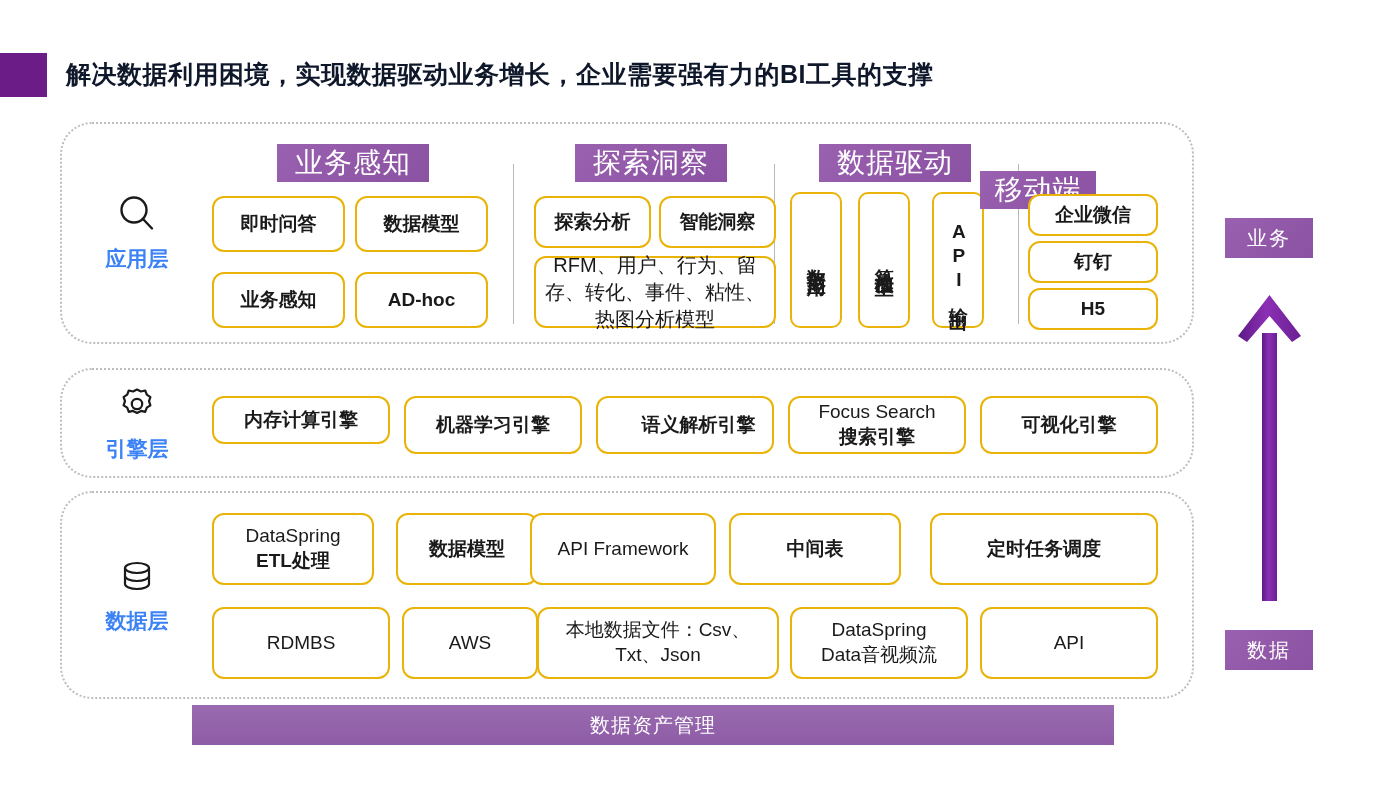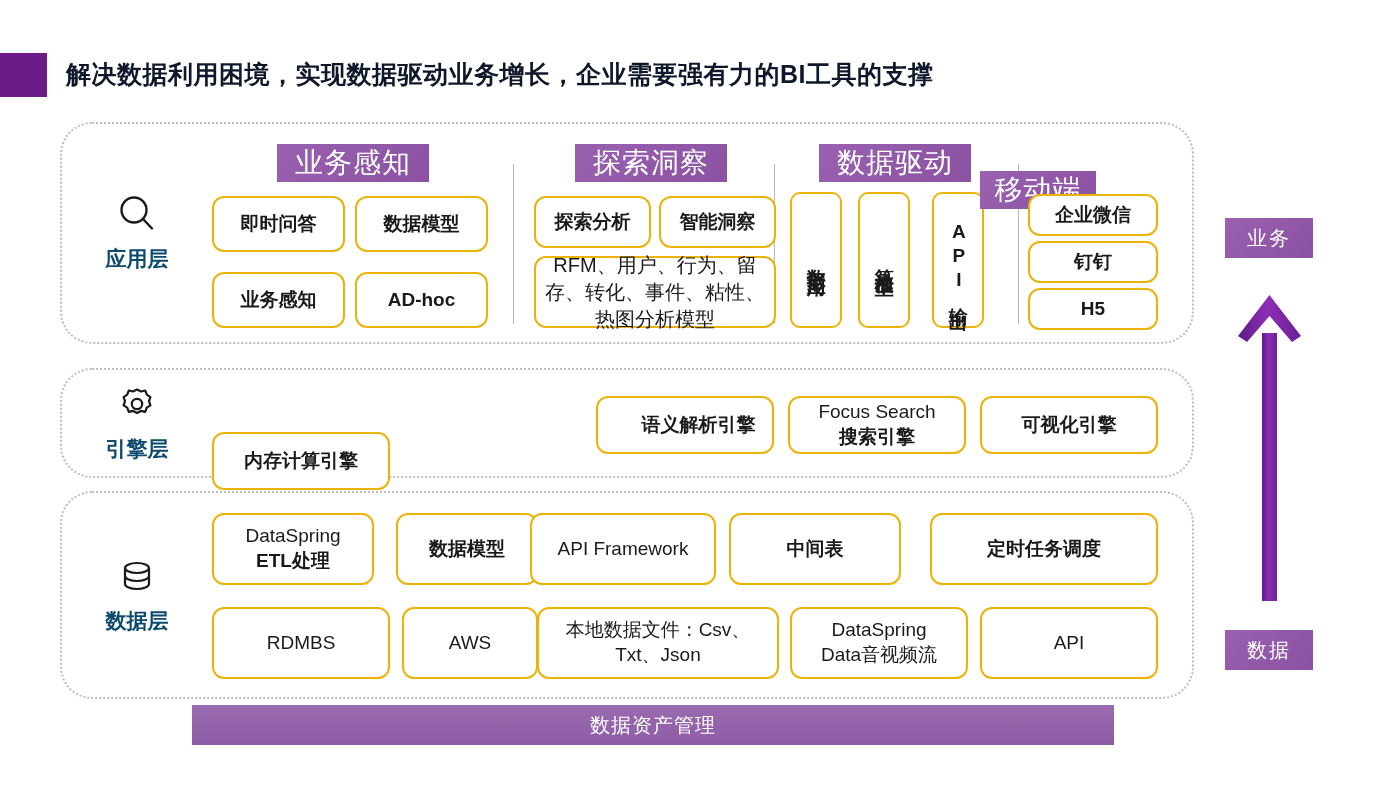--- a/index.html
+++ b/index.html
@@ -30,21 +30,21 @@
   #layer-engine { left: 60px; top: 368px; width: 1134px; height: 110px; }
   #layer-data   { left: 60px; top: 491px; width: 1134px; height: 208px; }
 
   
   .layer-label {
     position: absolute; left: 0; top: 0; width: 150px; height: 100%;
     display: flex; flex-direction: column; align-items: center; justify-content: center;
     gap: 10px;
   }
   .layer-label .lbl-text {
-    font-size: 21px; font-weight: bold; color: #0c4a6e; white-space: nowrap;
+    font-size: 21px; font-weight: bold; color: #3b82f6; white-space: nowrap;
   }
   .layer-icon { width: 42px; height: 42px; display: block; }
 
   
   .group-head {
     position: absolute;
     background: linear-gradient(135deg, #9a61b0 0%, #8b51a2 100%);
     color: #ffffff;
     font-size: 28px;
     display: flex; align-items: center; justify-content: center;
@@ -150,21 +150,22 @@
 
 <div class="layer" id="layer-engine">
   <div class="layer-label">
     <svg class="layer-icon" viewBox="0 0 42 42">
       <path d="M21 6.5 l4.0 2.0 4.2 -1.0 1.6 4.2 3.6 2.4 -1.4 4.1 1.4 4.1 -3.6 2.4 -1.6 4.2 -4.2 -1.0 -4.0 2.0 -4.0 -2.0 -4.2 1.0 -1.6 -4.2 -3.6 -2.4 1.4 -4.1 -1.4 -4.1 3.6 -2.4 1.6 -4.2 4.2 1.0 Z" fill="none" stroke="#1a1a1a" stroke-width="2.2" stroke-linejoin="round"></path>
       <circle cx="21" cy="21" r="5.2" fill="none" stroke="#1a1a1a" stroke-width="2.2"></circle>
     </svg>
     <div class="lbl-text">引擎层</div>
   </div>
 
-  <div class="bx bold" style="left:150px; top:26px; width:178px; height:58px;margin-top:36px;">内存计算引擎</div>
+  <div class="bx bold" style="left:150px; top:26px; width:178px; height:48px;">内存计算引擎</div>
+  <div class="bx bold" style="left:342px; top:26px; width:178px; height:58px;">机器学习引擎</div>
   <div class="bx bold" style="left:534px; top:26px; width:178px; height:58px;padding-left:31px;">语义解析引擎</div>
   <div class="bx" style="left:726px; top:26px; width:178px; height:58px;">
     <span style="display:block;">
       <span style="display:block;">Focus Search</span>
       <span style="display:block; font-weight:bold;">搜索引擎</span>
     </span>
   </div>
   <div class="bx bold" style="left:918px; top:26px; width:178px; height:58px;">可视化引擎</div>
 </div>
 

